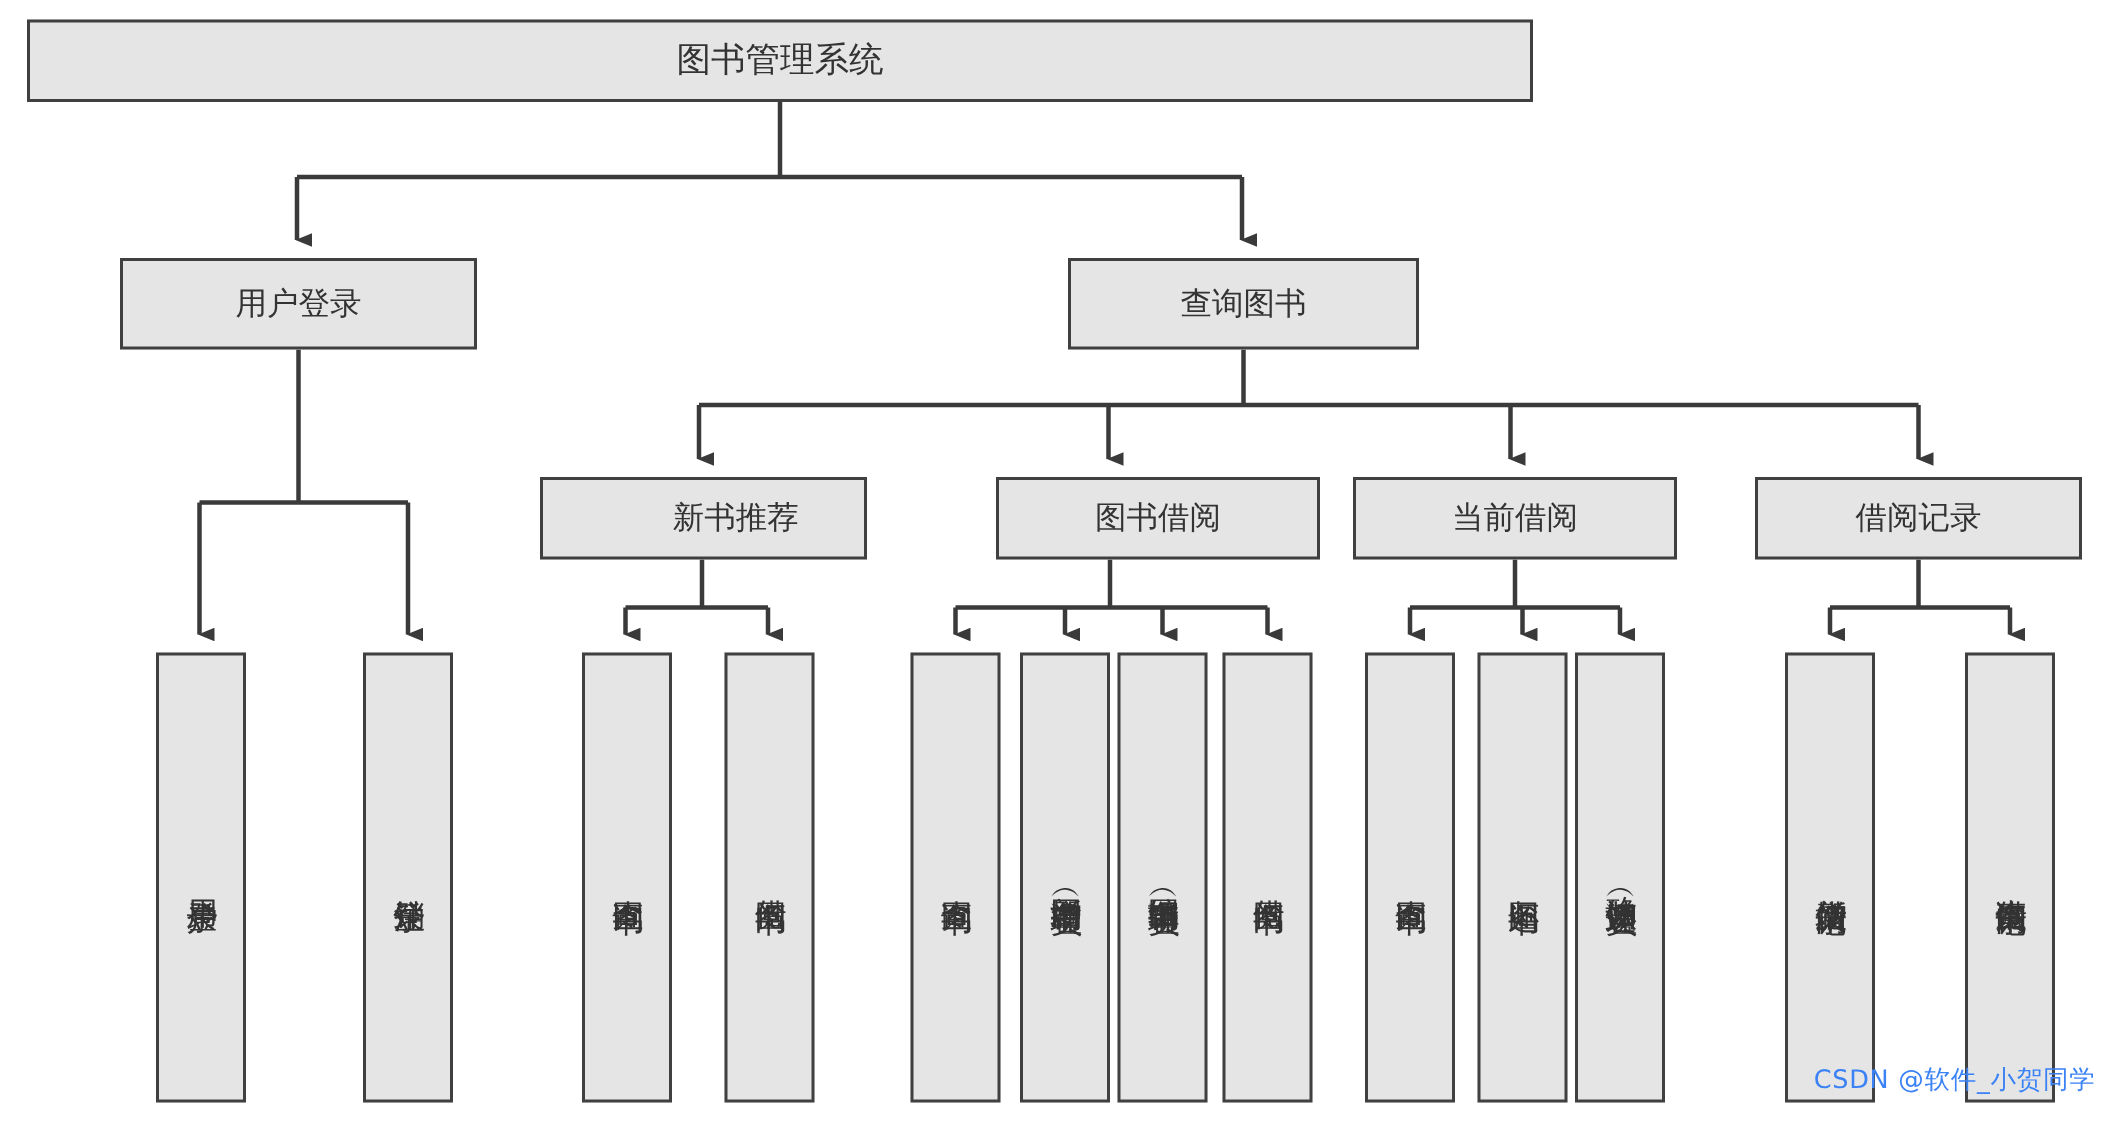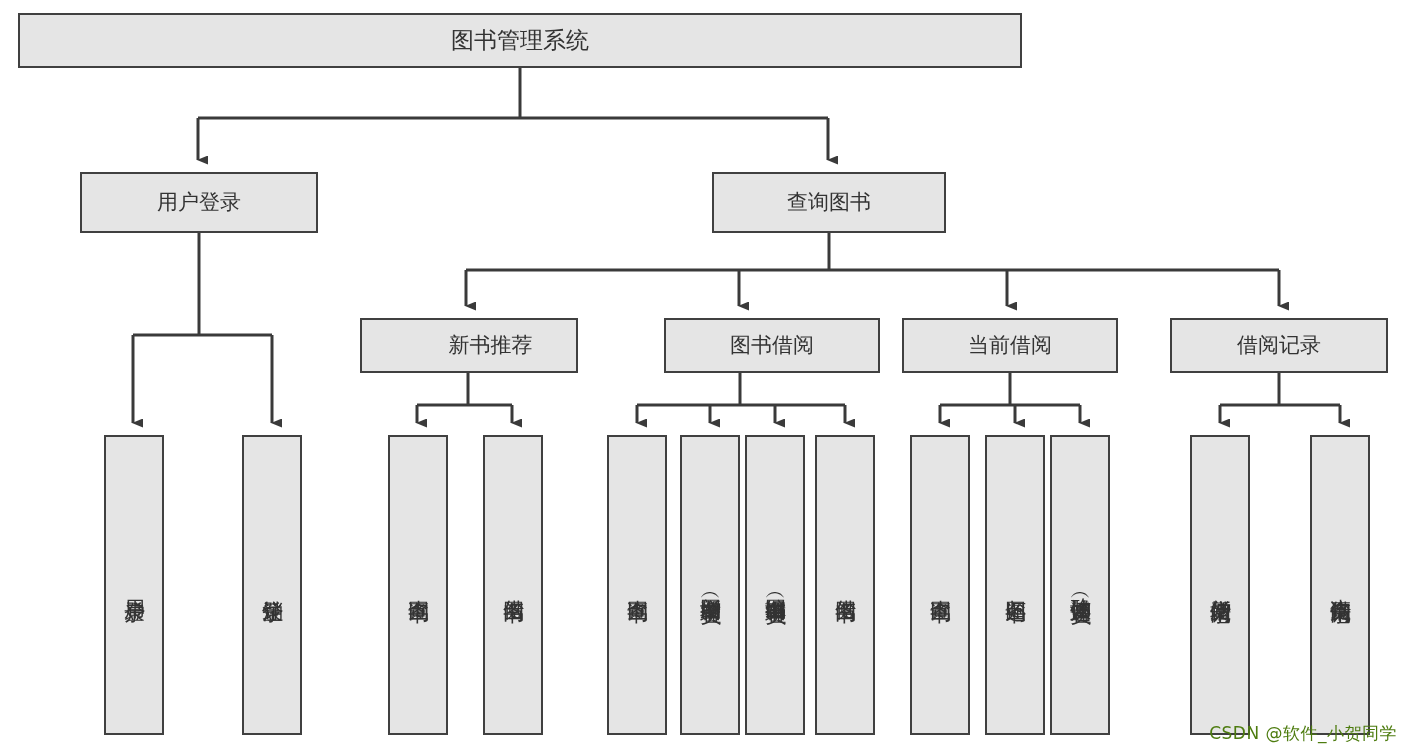--- a/index.html
+++ b/index.html
@@ -52,23 +52,23 @@
     white-space: pre;
     display: block;
   }
   .lvl0 { font-size: 23px; }
   .lvl1 { font-size: 21px; }
   .lvl2 { font-size: 21px; }
   .leaf { font-size: 21px; }
   #watermark {
     position: absolute;
     right: 8px;
-    bottom: 2px;
+    bottom: 16px;
     font-size: 17px;
-    color: #4d7c0f;
+    color: #3b82f6;
     letter-spacing: 0.5px;
     white-space: nowrap;
   }
 </style>
 </head>
 <body>
 
 <div id="diagram-root">
 
   <svg id="connector-layer" viewBox="0 0 1405 747" xmlns="http://www.w3.org/2000/svg">

